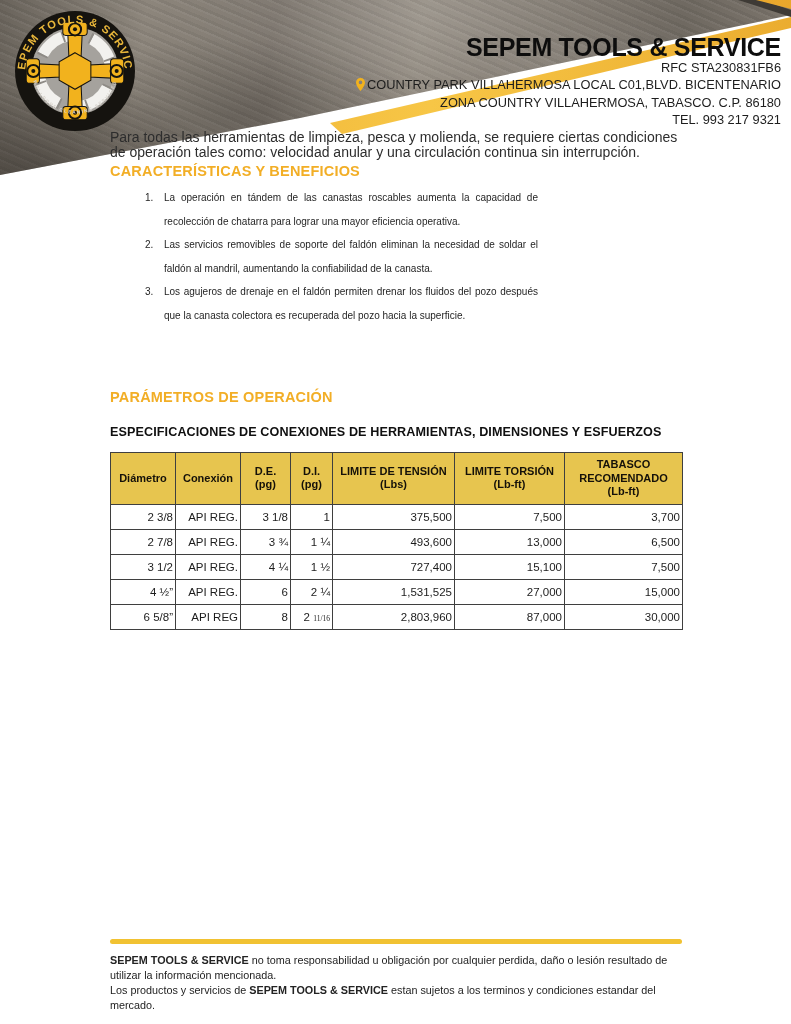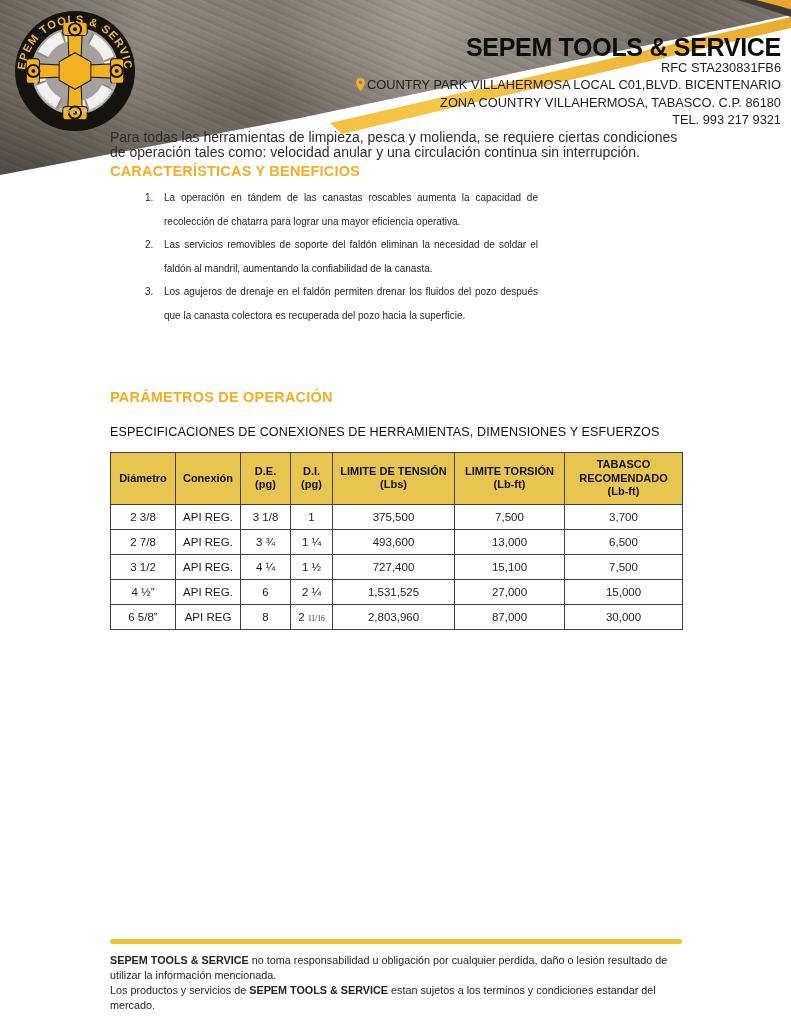--- a/index.html
+++ b/index.html
@@ -51,41 +51,41 @@
     font-size:14px;line-height:15px;color:#2d2d2d;margin:0;
   }
   .sec-title{
     position:absolute;left:110px;margin:0;
     font-size:14.5px;font-weight:bold;color:#f2ae26;letter-spacing:.2px;
   }
   .features-title{top:163px;}
   .params-title{top:389px;}
   .table-title{
     position:absolute;left:110px;top:425px;margin:0;
-    font-size:12.6px;font-weight:normal;color:#101010;letter-spacing:.1px;
+    font-size:12.6px;font-weight:bold;color:#101010;letter-spacing:.1px;
   }
   ol.features{
     position:absolute;left:110px;top:186px;width:382px;margin:0;padding:0 0 0 46px;
   }
   ol.features li{
     text-align:justify;font-size:10px;line-height:23.5px;color:#1f1f1f;padding-left:8px;
   }
   
   table.spec{
     position:absolute;left:110px;top:452px;width:572px;
     border-collapse:collapse;table-layout:fixed;
   }
   table.spec th{
     background:#e7c54f;border:1px solid #3f3f3f;
     font-size:11px;font-weight:bold;color:#151109;line-height:13.5px;
     padding:5px 2px;vertical-align:middle;height:37px;
   }
   table.spec td{
     border:1px solid #3f3f3f;font-size:11.5px;color:#1c1c1c;
-    text-align:center;height:22px;padding:1px 2px;vertical-align:middle;
+    text-align:right;height:22px;padding:1px 2px;vertical-align:middle;
   }
   .th-line{display:block;}
   .small-frac{font-size:7.5px;font-family:Liberation Serif, serif;}
   
   .footer-rule{
     position:absolute;left:110px;top:939px;width:572px;height:4.5px;
     background:#f1c232;border-radius:3px;
   }
   .footer-text{
     position:absolute;left:110px;top:953px;width:580px;

